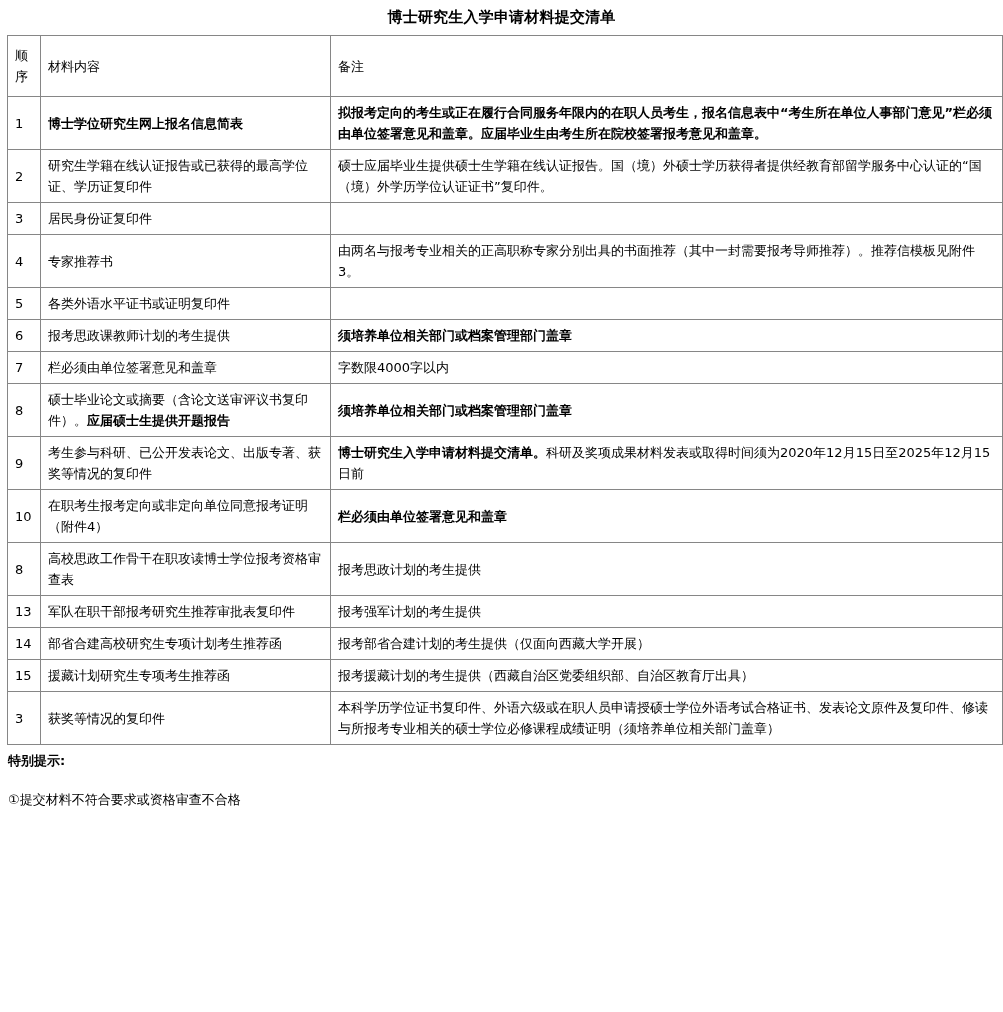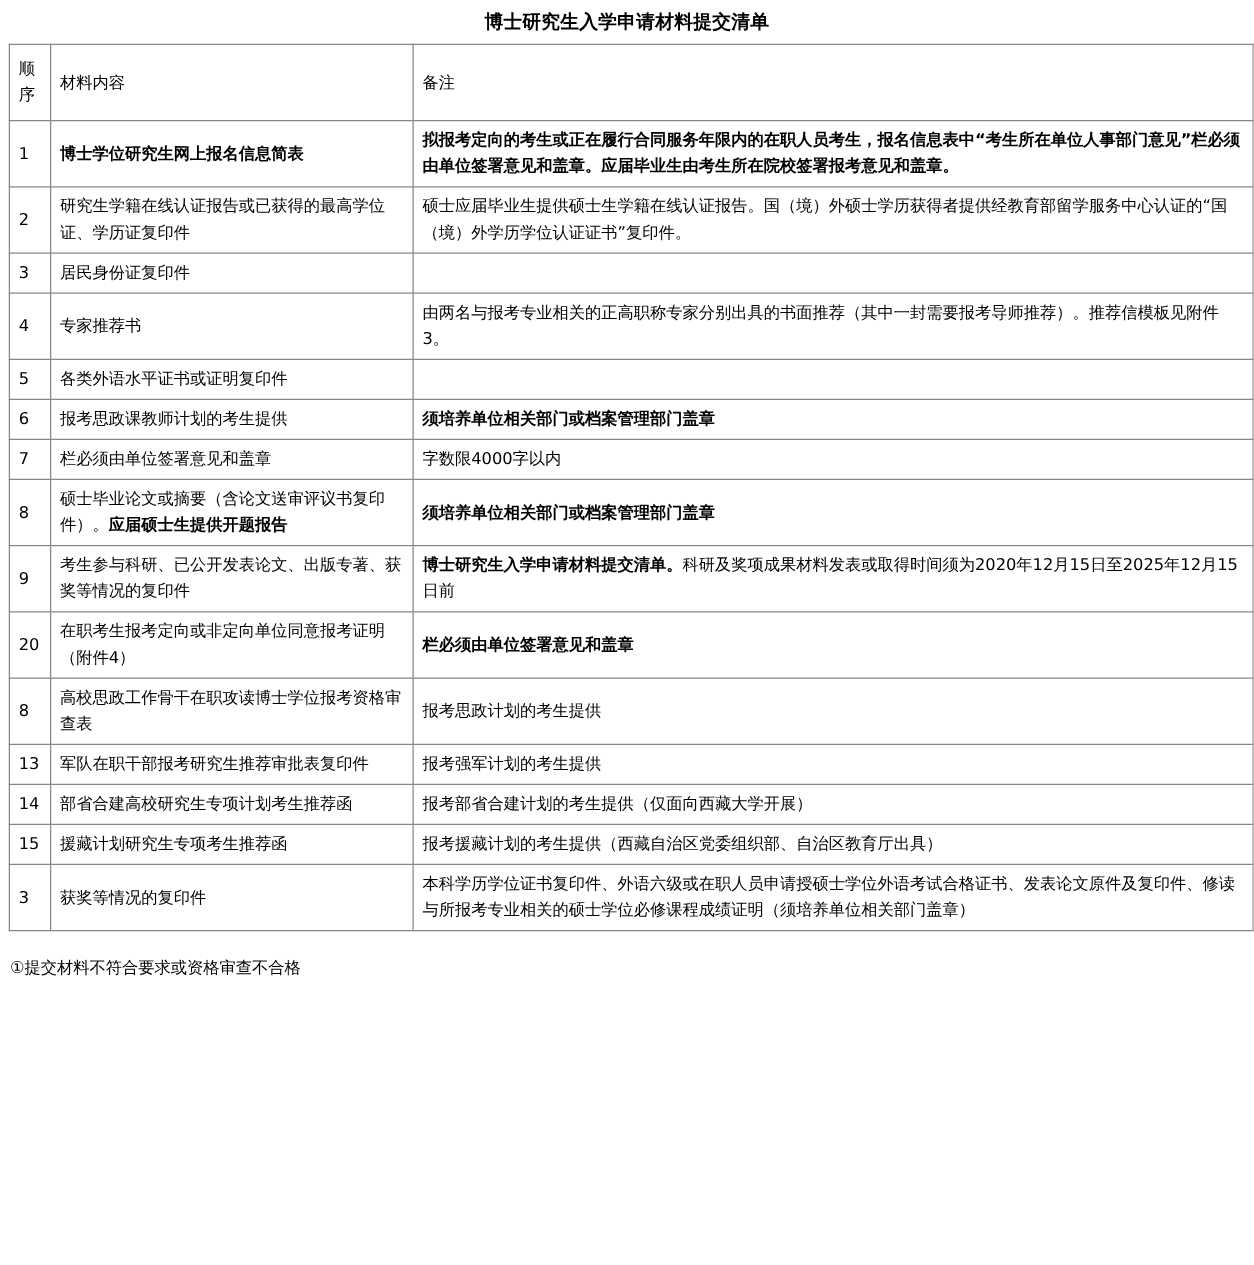--- a/index.html
+++ b/index.html
@@ -141,21 +141,21 @@
           <td class="seq">8</td>
           <td><span>硕士毕业论文或摘要（含论文送审评议书复印件）。</span><span class="b">应届硕士生提供开题报告</span></td>
           <td><span class="b">须培养单位相关部门或档案管理部门盖章</span></td>
         </tr>
         <tr>
           <td class="seq">9</td>
           <td><span>考生参与科研、已公开发表论文、出版专著、获奖等情况的复印件</span></td>
           <td><span class="b">博士研究生入学申请材料提交清单。</span><span>科研及奖项成果材料发表或取得时间须为2020年12月15日至2025年12月15日前</span></td>
         </tr>
         <tr>
-          <td class="seq">20</td>
+          <td class="seq">10</td>
           <td><span>在职考生报考定向或非定向单位同意报考证明（附件4）</span></td>
           <td><span class="b">栏必须由单位签署意见和盖章</span></td>
         </tr>
         <tr>
           <td class="seq">8</td>
           <td><span>高校思政工作骨干在职攻读博士学位报考资格审查表</span></td>
           <td><span>报考思政计划的考生提供</span></td>
         </tr>
         <tr>
           <td class="seq">13</td>
@@ -174,16 +174,17 @@
         </tr>
         <tr>
           <td class="seq">3</td>
           <td><span>获奖等情况的复印件</span></td>
           <td><span>本科学历学位证书复印件、外语六级或在职人员申请授硕士学位外语考试合格证书、发表论文原件及复印件、修读与所报考专业相关的硕士学位必修课程成绩证明（须培养单位相关部门盖章）</span></td>
         </tr>
       </tbody>
   </table>
 
   <div class="footer">
+    <span class="tip-title">特别提示:</span>
     <span class="tip-line">①提交材料不符合要求或资格审查不合格</span>
   </div>
 
 </div>
 
 </body></html>

